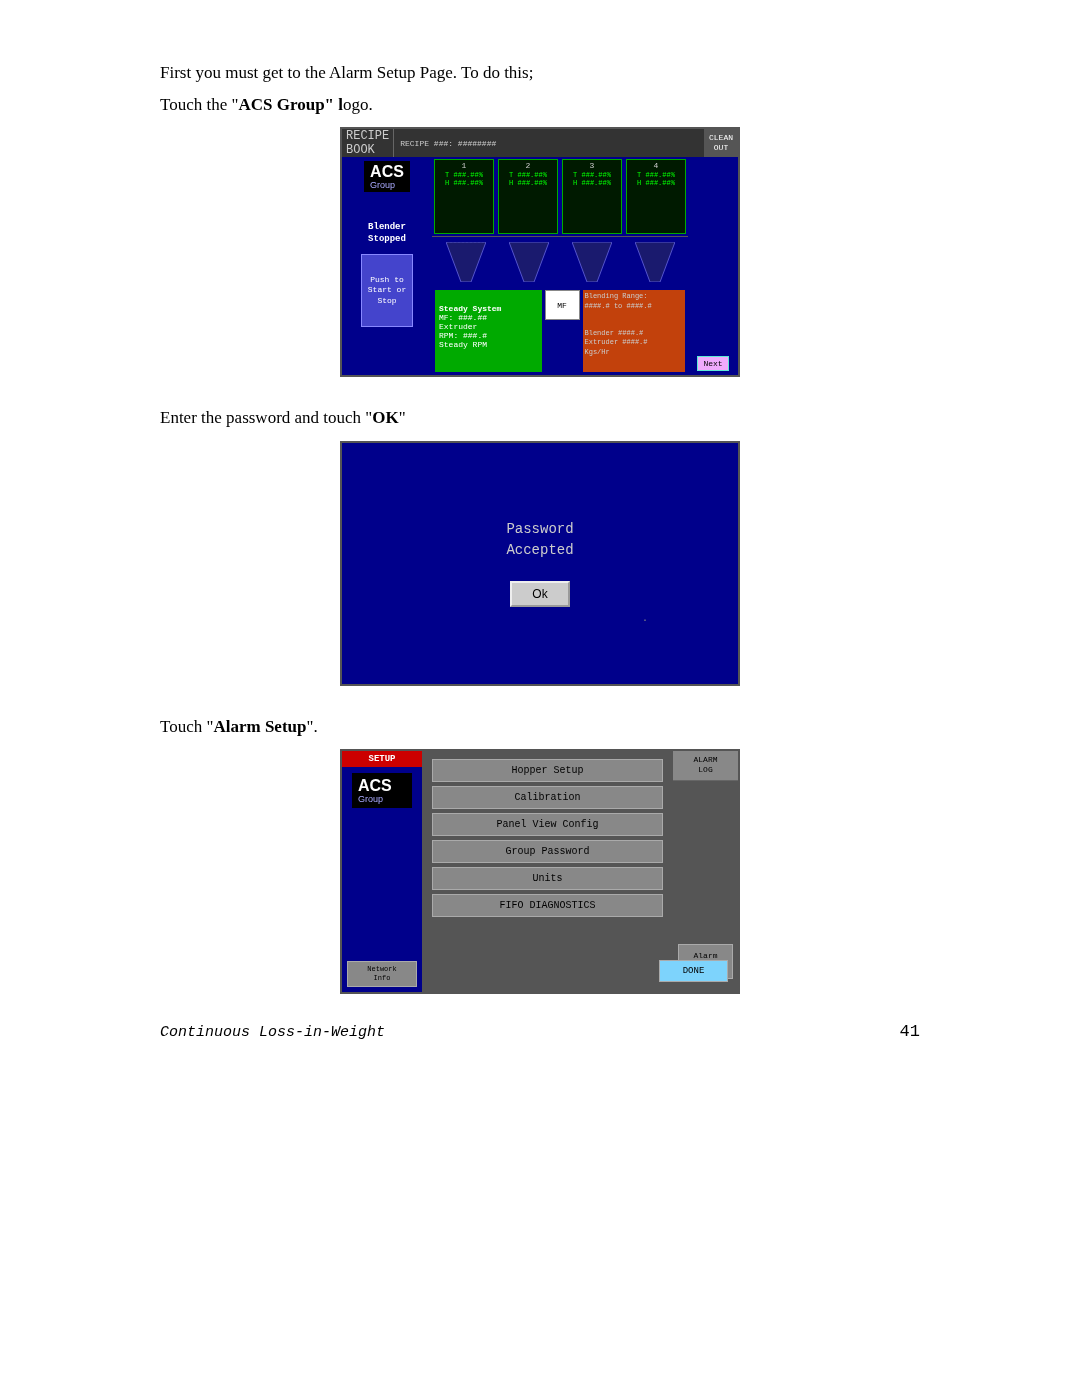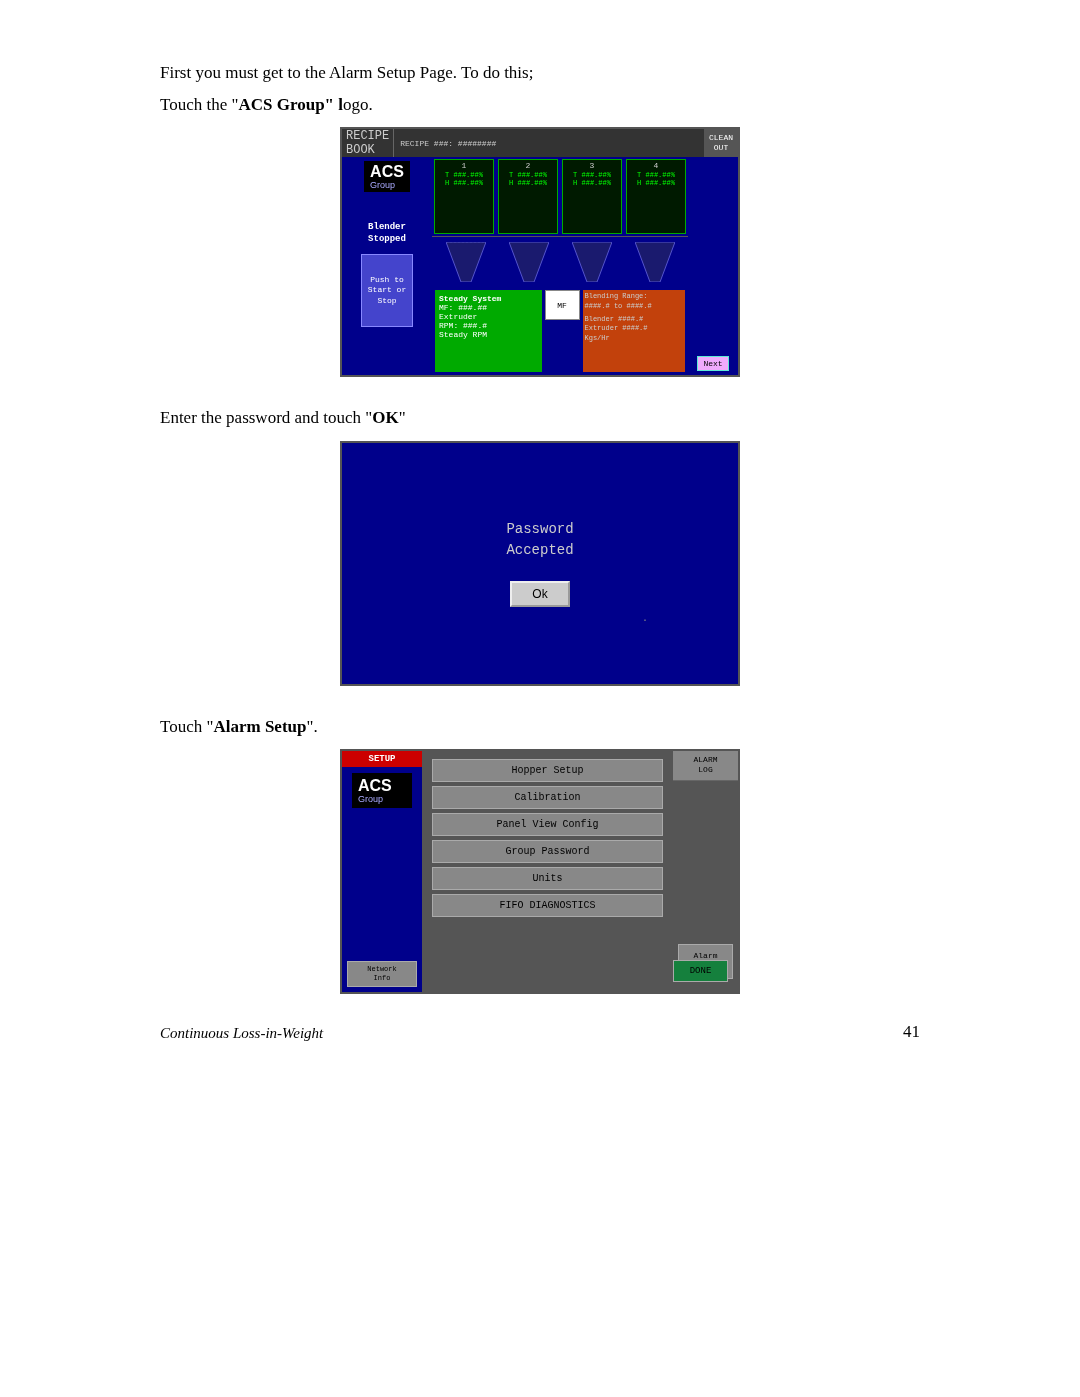--- a/index.html
+++ b/index.html
@@ -162,21 +162,21 @@
 
     .s1-bottom-area {
       display: flex;
       flex: 1;
       padding: 3px;
     }
     .s1-steady {
       background: #00aa00;
       color: #fff;
       font-size: 8px;
-      padding: 4px 4px;
+      padding: 14px 4px;
       margin-right: 3px;
       flex: 1;
     }
     .s1-steady-title { font-weight: bold; }
     .s1-mf-box {
       width: 35px;
       height: 30px;
       border: 1px solid #888;
       background: #fff;
       display: flex;
@@ -344,39 +344,40 @@
       color: #000;
       font-size: 8px;
       text-align: center;
       padding: 6px 3px;
       width: 55px;
       margin: auto 5px 5px 5px;
       line-height: 1.3;
       border: 1px solid #aaa;
     }
     .s3-done-btn {
-      background: #15803d;
+      background: #7dd3fc;
       color: #000;
       font-size: 9px;
       text-align: center;
       padding: 5px 8px;
-      width: 55px;
+      width: 69px;
       margin: auto 5px 5px 5px;
       border: 1px solid #aaa;
       position: absolute;
       bottom: 5px;
       right: 5px;
     }
 
     
     .page-footer {
       display: flex;
       justify-content: space-between;
       align-items: flex-end;
       margin-top: 10px;
+      font-family: Liberation Mono, monospace;
     }
     .footer-text {
       font-size: 15px;
       font-style: italic;
     }
     .footer-num {
       font-size: 17px;
     }
 
     
@@ -499,21 +500,21 @@
               <div>Extruder</div>
               <div>RPM:   ###.#</div>
               <div>Steady RPM</div>
             </div>
             <div class="s1-mf-box">
               <span>MF</span>
             </div>
             <div class="s1-right-panel">
               <div>Blending Range:</div>
               <div>####.# to ####.#</div>
-              <div style="margin-top:3px;">Blender ####.#</div>
+              <div style="margin-top:17px;">Blender ####.#</div>
               <div>Extruder ####.#</div>
               <div>Kgs/Hr</div>
             </div>
           </div>
         </div>
 
         <div class="s1-right-side">
           <div class="s1-next-btn">Next</div>
         </div>
       </div>

